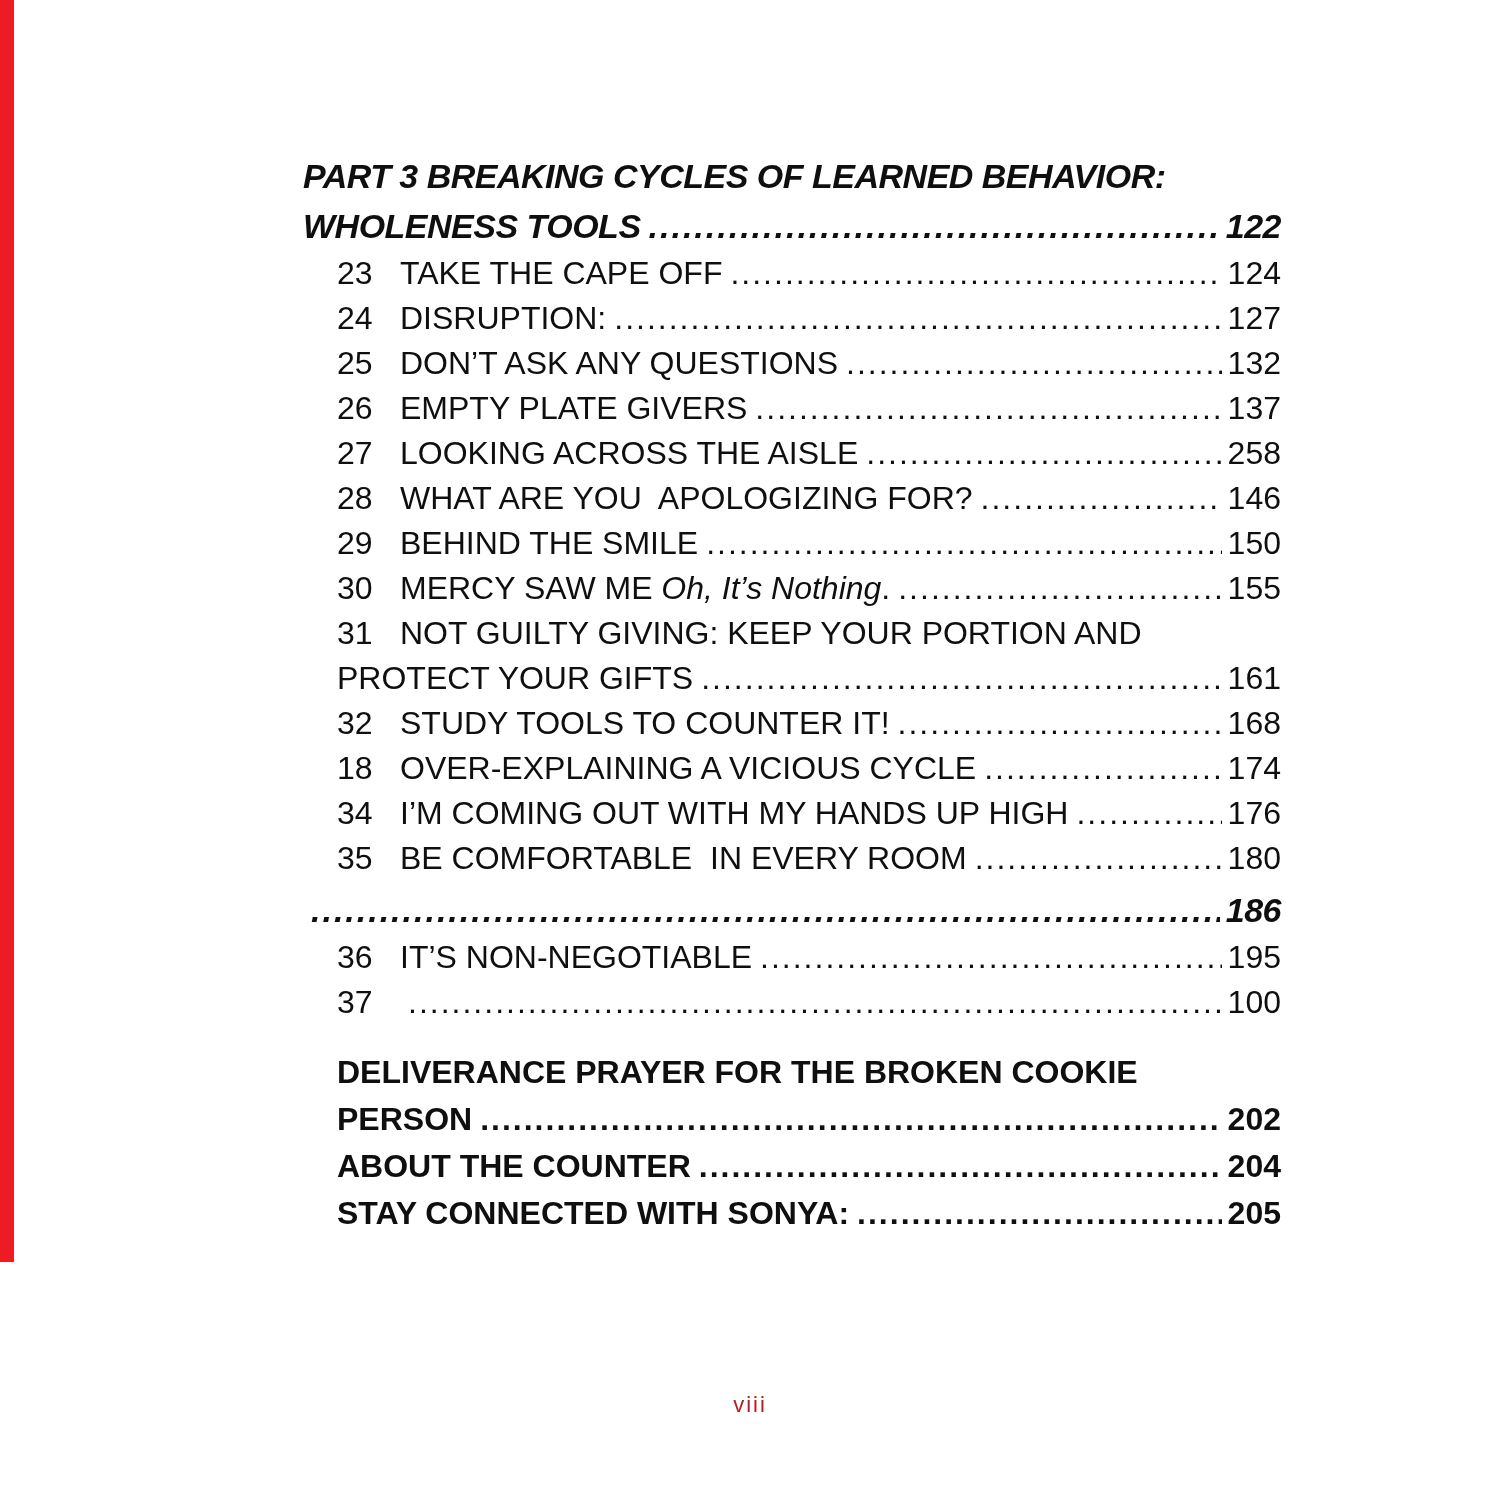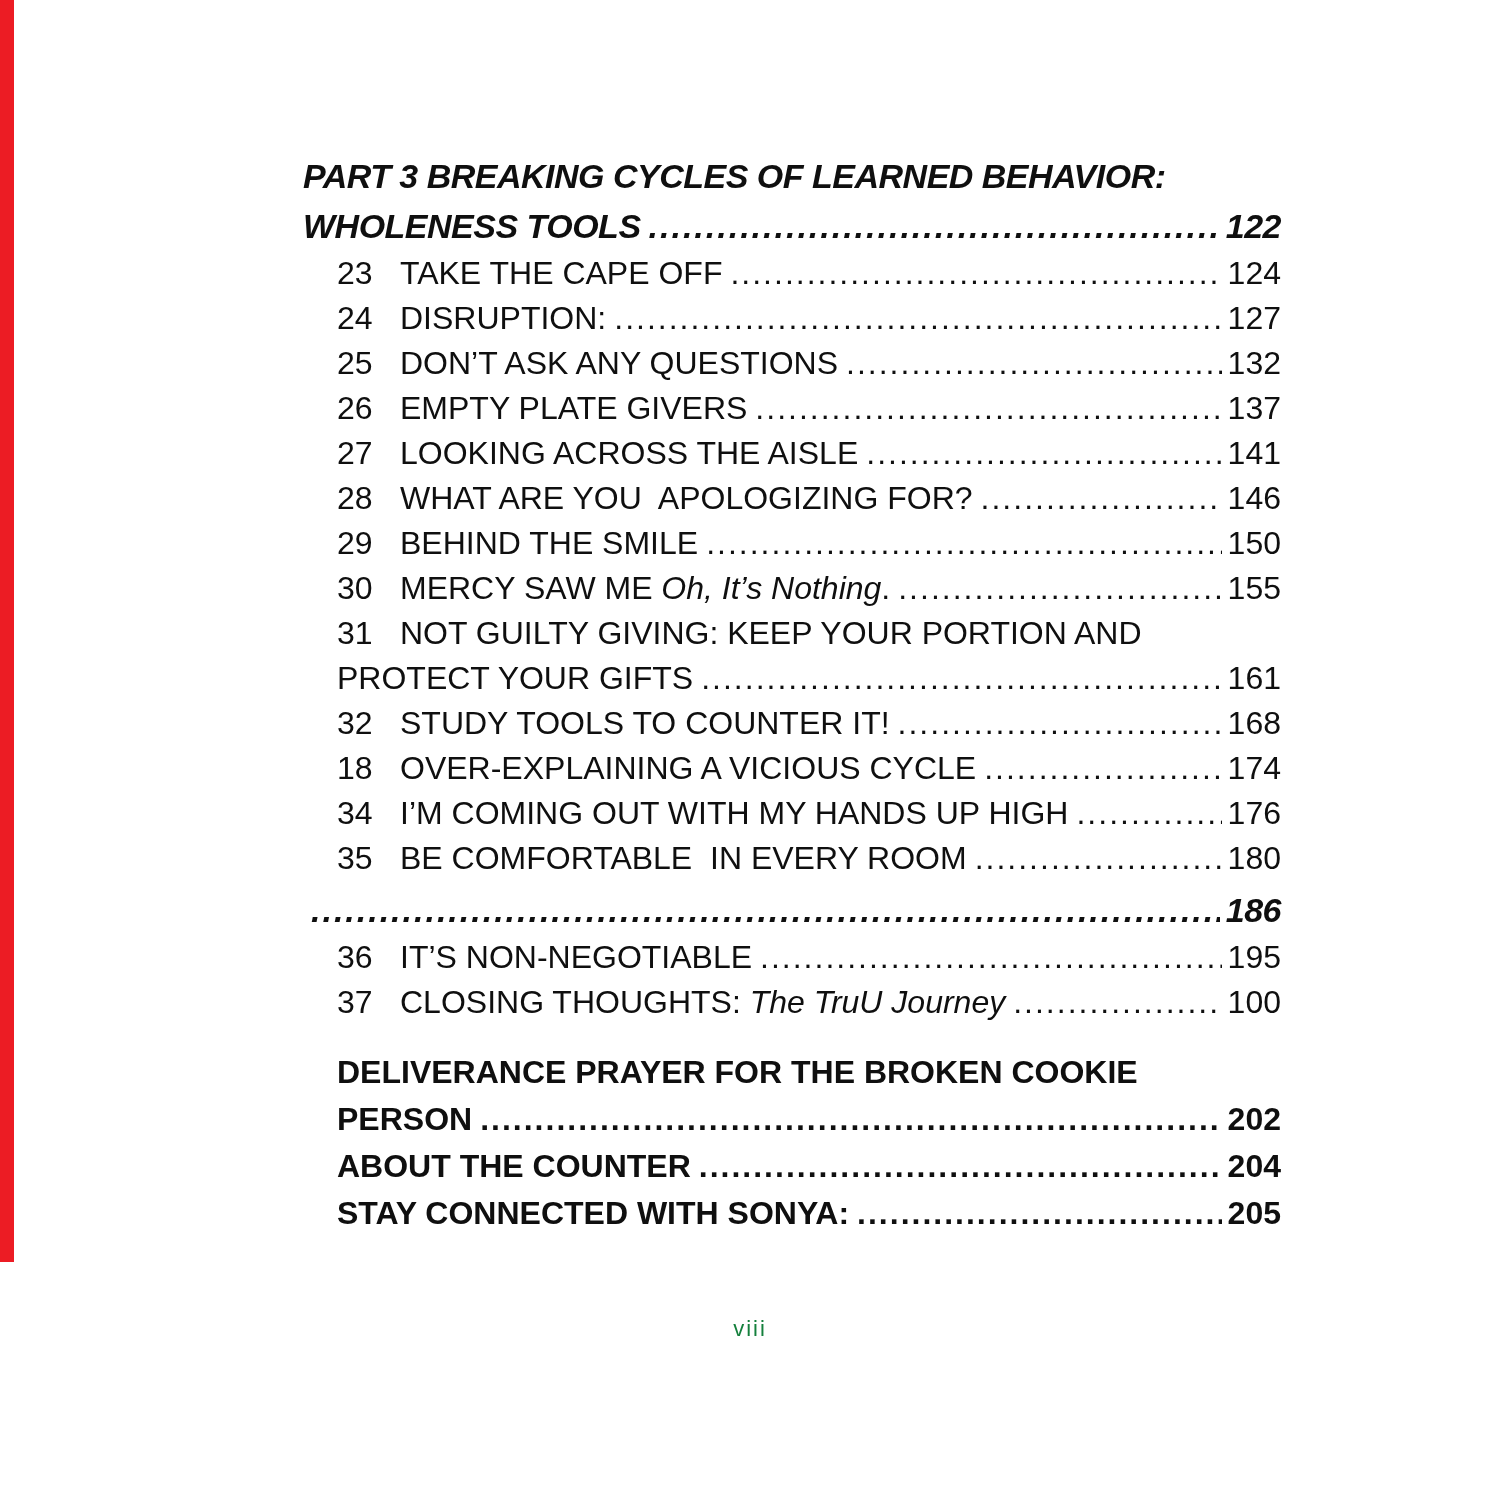--- a/index.html
+++ b/index.html
@@ -19,22 +19,22 @@
   .title{white-space:pre;}
   .seg{font-style:inherit;}
   .seg.italic{font-style:italic;}
   .row-backmatter .seg.italic,.row-entry .seg.italic{}
   .leader{
     flex:1 1 20px;overflow:hidden;white-space:nowrap;
     letter-spacing:2px;margin-left:8px;margin-right:4px;min-width:10px;
   }
   .page{margin-left:2px;}
   .footer{
-    position:absolute;left:0;top:1316px;width:1500px;text-align:center;
-    font-size:22px;letter-spacing:2px;color:#15803d;font-weight:normal;
+    position:absolute;left:0;top:1392px;width:1500px;text-align:center;
+    font-size:22px;letter-spacing:2px;color:#b91c1c;font-weight:normal;
   }
 </style>
 </head>
 <body>
 
 <div class="redbar" style="background: rgb(236, 28, 36);"></div>
 
 <div class="toc">
     <div class="row row-header">
       <span class="title"><span class="seg italic">PART 3 BREAKING CYCLES OF LEARNED BEHAVIOR:</span></span>
@@ -65,21 +65,21 @@
     <div class="row row-entry">
       <span class="num">26</span>
       <span class="title"><span class="seg">EMPTY PLATE GIVERS</span></span>
       <span class="leader">................................................................................................................................................................</span>
       <span class="page">137</span>
     </div>
     <div class="row row-entry">
       <span class="num">27</span>
       <span class="title"><span class="seg">LOOKING ACROSS THE AISLE</span></span>
       <span class="leader">................................................................................................................................................................</span>
-      <span class="page">141</span>
+      <span class="page">258</span>
     </div>
     <div class="row row-entry">
       <span class="num">28</span>
       <span class="title"><span class="seg">WHAT ARE YOU  APOLOGIZING FOR?</span></span>
       <span class="leader">................................................................................................................................................................</span>
       <span class="page">146</span>
     </div>
     <div class="row row-entry">
       <span class="num">29</span>
       <span class="title"><span class="seg">BEHIND THE SMILE</span></span>
@@ -130,21 +130,20 @@
       <span class="page">186</span>
     </div>
     <div class="row row-entry">
       <span class="num">36</span>
       <span class="title"><span class="seg">IT’S NON-NEGOTIABLE</span></span>
       <span class="leader">................................................................................................................................................................</span>
       <span class="page">195</span>
     </div>
     <div class="row row-entry">
       <span class="num">37</span>
-      <span class="title"><span class="seg">CLOSING THOUGHTS: </span><span class="seg italic">The TruU Journey</span></span>
       <span class="leader">................................................................................................................................................................</span>
       <span class="page">100</span>
     </div>
     <div class="row row-backmatter gap-large">
       <span class="title"><span class="seg">DELIVERANCE PRAYER FOR THE BROKEN COOKIE</span></span>
     </div>
     <div class="row row-backmatter">
       <span class="title"><span class="seg">PERSON</span></span>
       <span class="leader">................................................................................................................................................................</span>
       <span class="page">202</span>

